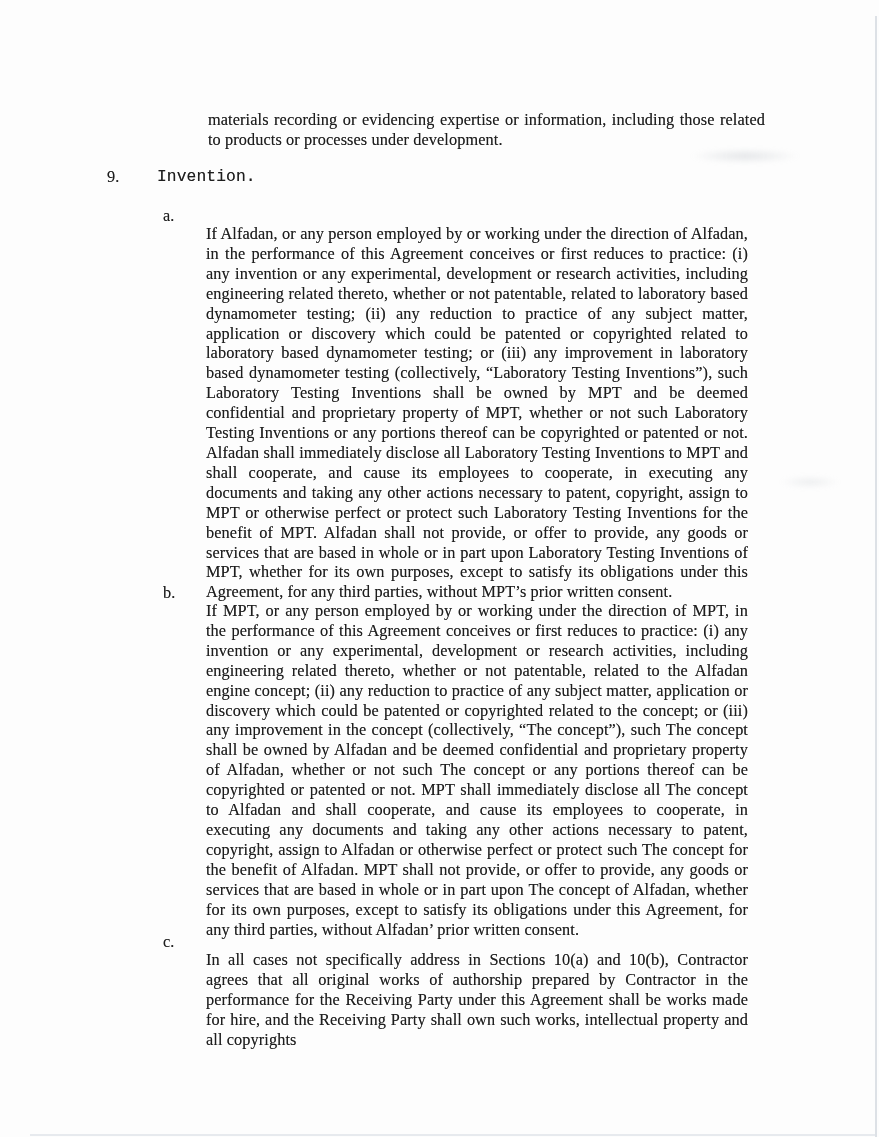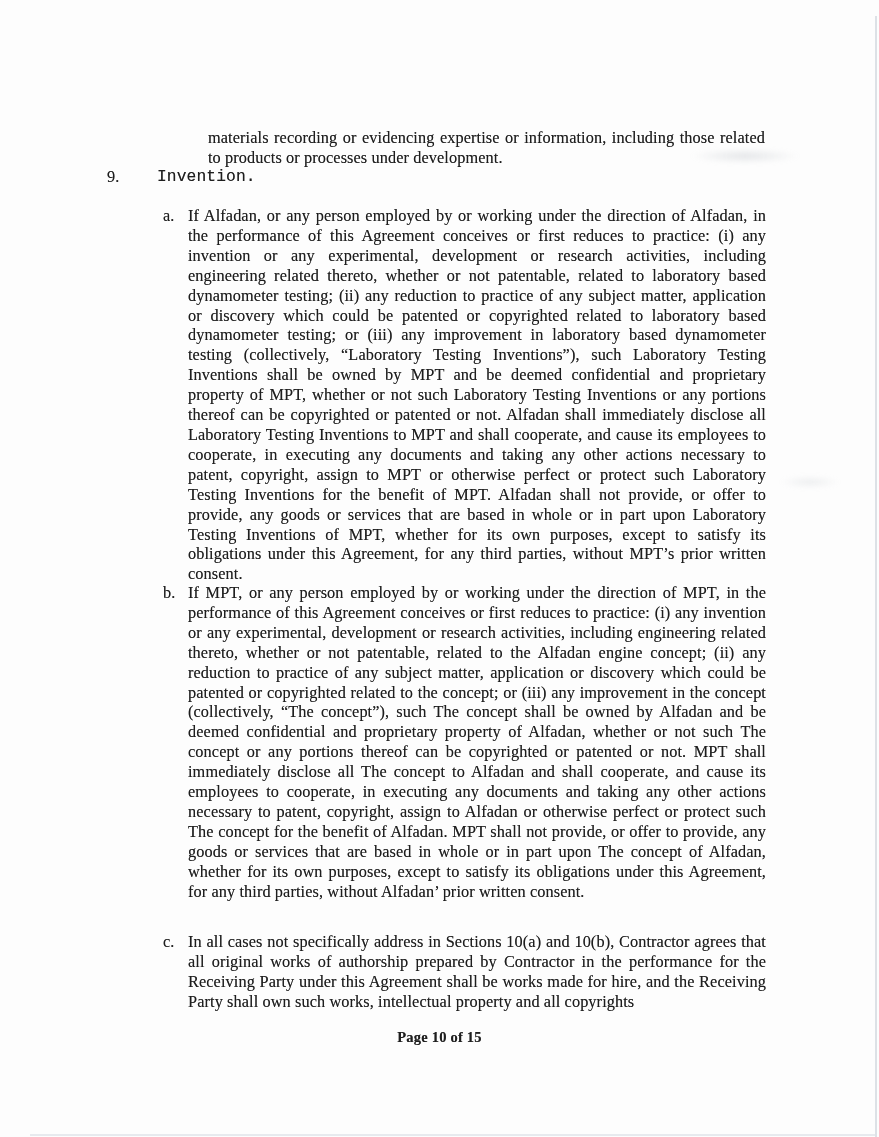--- a/index.html
+++ b/index.html
@@ -18,21 +18,21 @@
   }
   .doc-text {
     font-size: 16.3px;
     line-height: 19.9px;
     letter-spacing: 0.1px;
     text-shadow: 0 0 0.6px rgba(30,30,30,0.55);
   }
   .opening-fragment {
     position: absolute;
     left: 208px;
-    top: 128px;
+    top: 110px;
     width: 557px;
     text-align: justify;
   }
   .section-heading {
     position: absolute;
     left: 0;
     top: 167px;
     width: 879px;
   }
   .section-number {
@@ -53,21 +53,21 @@
   }
   .item-a { top: 206px; }
   .item-b { top: 583px; }
   .item-c { top: 932px; }
   .item-marker {
     position: absolute;
     left: -25px;
     top: 0;
   }
   .item-text {
-    margin: 0;
+    margin: 18px;
     text-align: justify;
   }
   .page-footer {
     position: absolute;
     left: 0;
     top: 1029px;
     width: 879px;
     text-align: center;
     font-size: 14.5px;
     font-weight: bold;
@@ -129,20 +129,19 @@
   <div class="list-item item-b doc-text">
     <span class="item-marker">b.</span>
     <p class="item-text">If MPT, or any person employed by or working under the direction of MPT, in the performance of this Agreement conceives or first reduces to practice: (i) any invention or any experimental, development or research activities, including engineering related thereto, whether or not patentable, related to the Alfadan engine concept; (ii) any reduction to practice of any subject matter, application or discovery which could be patented or copyrighted related to the concept; or (iii) any improvement in the concept (collectively, “The concept”), such The concept shall be owned by Alfadan and be deemed confidential and proprietary property of Alfadan, whether or not such The concept or any portions thereof can be copyrighted or patented or not.  MPT shall immediately disclose all The concept to Alfadan and shall cooperate, and cause its employees to cooperate, in executing any documents and taking any other actions necessary to patent, copyright, assign to Alfadan or otherwise perfect or protect such The concept for the benefit of Alfadan.  MPT shall not provide, or offer to provide, any goods or services that are based in whole or in part upon The concept of Alfadan, whether for its own purposes, except to satisfy its obligations under this Agreement, for any third parties, without Alfadan’ prior written consent.</p>
   </div>
 
   <div class="list-item item-c doc-text">
     <span class="item-marker">c.</span>
     <p class="item-text">In all cases not specifically address in Sections 10(a) and 10(b), Contractor agrees that all original works of authorship prepared by Contractor in the performance for the Receiving Party under this Agreement shall be works made for hire, and the Receiving Party shall own such works, intellectual property and all copyrights</p>
   </div>
 
-  <div class="page-footer">Page 10 of 15</div>
 
   <div class="scan-smudge-1"></div>
   <div class="scan-smudge-2"></div>
   <div class="scan-edge-right"></div>
   <div class="scan-edge-bottom"></div>
 
 </div>
 
 </body></html>

